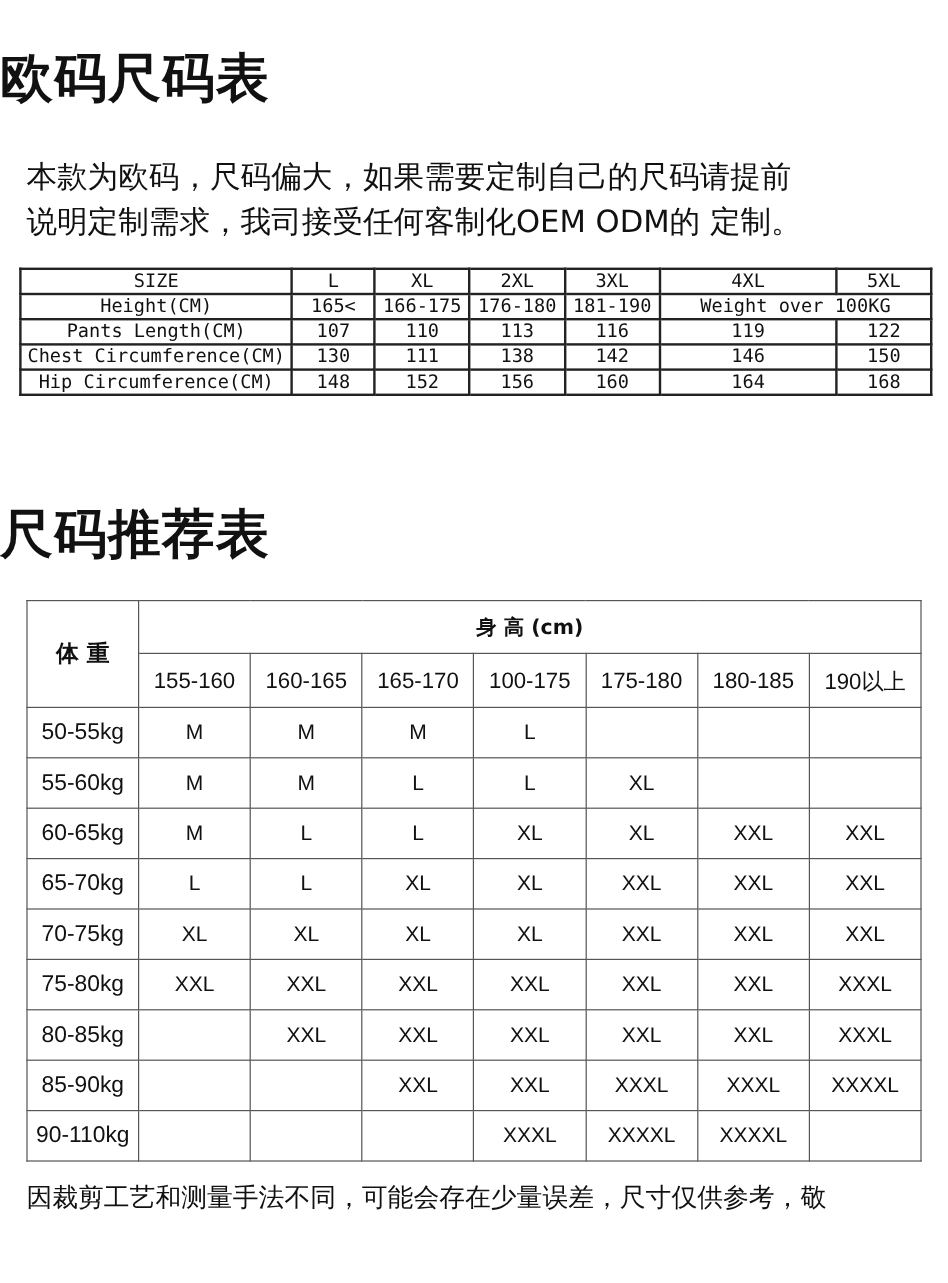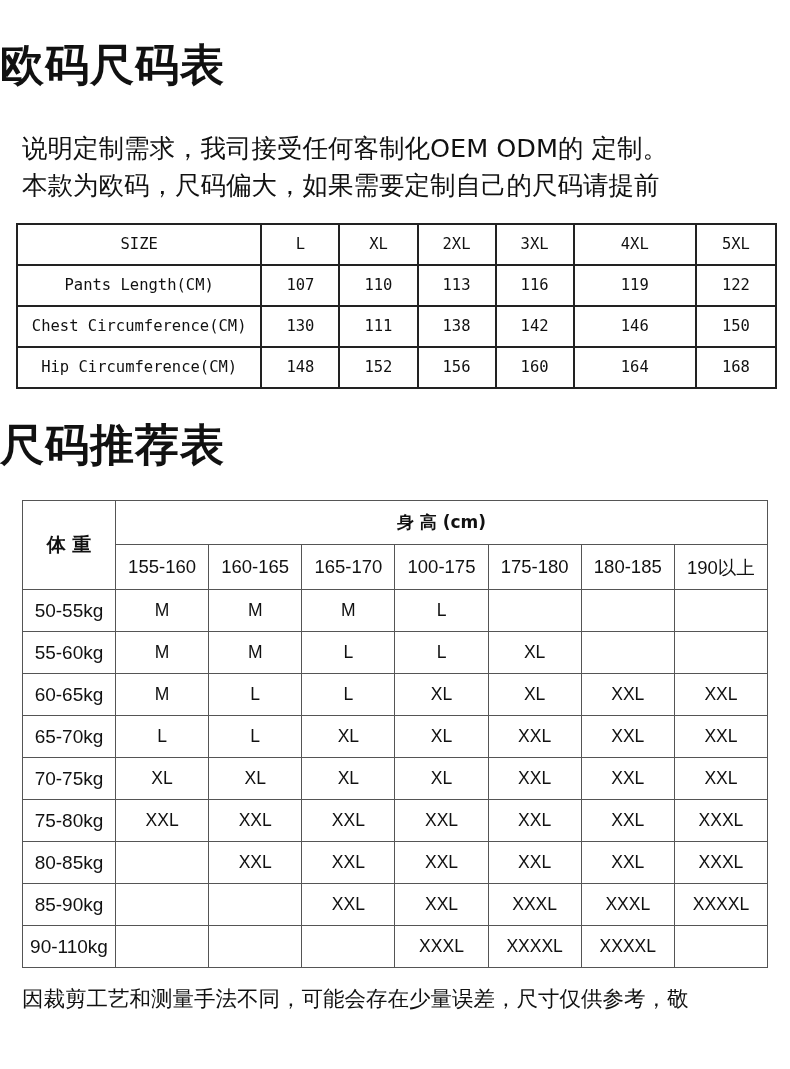--- a/index.html
+++ b/index.html
@@ -5,56 +5,64 @@
   html, body { margin: 0; padding: 0; background: #ffffff; }
   body { width: 790px; height: 1069px; position: relative; overflow: hidden; color: #111; font-family: "DejaVu Sans", "Liberation Sans", sans-serif; }
   .title { position: absolute; left: 0; width: 790px; text-align: left; font-size: 44px; font-weight: bold; color: #111; letter-spacing: 1px; }
   #title1 { top: 36px; }
   #title2 { top: 416px; }
   .intro { position: absolute; left: 22px; top: 130px; width: 760px; font-size: 25.5px; line-height: 37px; color: #111; }
   .intro div { white-space: nowrap; }
 
   table { border-collapse: collapse; position: absolute; }
   #t1 { left: 16px; top: 223px; width: 761px; font-family: "DejaVu Sans Mono", "Liberation Mono", monospace; font-size: 15.5px; }
-  #t1 td { border: 2px solid #222; height: 19px; padding: 10px; text-align: center; line-height: 19px; white-space: nowrap; }
+  #t1 td { border: 2px solid #222; height: 19px; padding: 0; text-align: center; line-height: 19px; white-space: nowrap; }
   #t1 td.lbl { width: 230px; }
   #t1 td.c { width: 84px; }
 
   #t2 { left: 22px; top: 500px; width: 746px; font-family: "Liberation Sans", "DejaVu Sans", sans-serif; font-size: 18px; }
   #t2 td { border: 1.5px solid #555; text-align: center; padding: 0; height: 41px; }
   #t2 td.hd { font-weight: bold; font-family: "DejaVu Sans", sans-serif; font-size: 17px; height: 43px; }
   #t2 td.hh { height: 44px; font-size: 18.5px; }
   #t2 td.wt { width: 92px; font-size: 19px; }
   #t2 td.v { font-size: 17.5px; }
 
   .foot { position: absolute; left: 22px; top: 982px; width: 760px; font-size: 21.5px; line-height: 34px; color: #111; }
   .foot div { white-space: nowrap; }
 </style>
 </head>
 <body>
 
 <div class="title" id="title1">欧码尺码表</div>
 
 <div class="intro">
+  <div>本款为欧码，尺码偏大，如果需要定制自己的尺码请提前</div>
   <div>说明定制需求，我司接受任何客制化OEM ODM的 定制。</div>
-  <div>本款为欧码，尺码偏大，如果需要定制自己的尺码请提前</div>
 </div>
 
 <table id="t1">
   <tbody>
       <tr>
     <td class="lbl">SIZE</td>
     <td class="c">L</td>
     <td class="c">XL</td>
     <td class="c">2XL</td>
     <td class="c">3XL</td>
     <td class="c" style="width:172px">4XL</td>
     <td class="c" style="width:88px">5XL</td>
   </tr>
   <tr>
+    <td class="lbl">Height(CM)</td>
+    <td>165&lt;</td>
+    <td>166-175</td>
+    <td>176-180</td>
+    <td>181-190</td>
+    <td colspan="2">Weight over 100KG</td>
+  </tr>
+  <tr>
     <td class="lbl">Pants Length(CM)</td>
     <td>107</td>
     <td>110</td>
     <td>113</td>
     <td>116</td>
     <td>119</td>
     <td>122</td>
   </tr>
   <tr>
     <td class="lbl">Chest Circumference(CM)</td>

